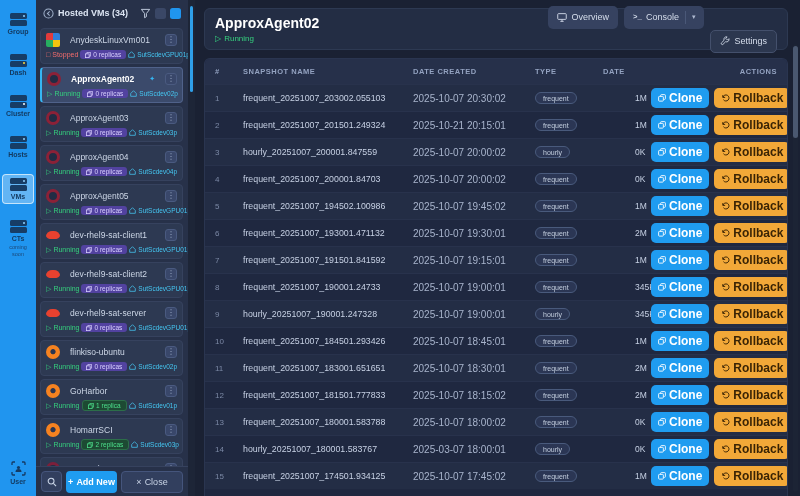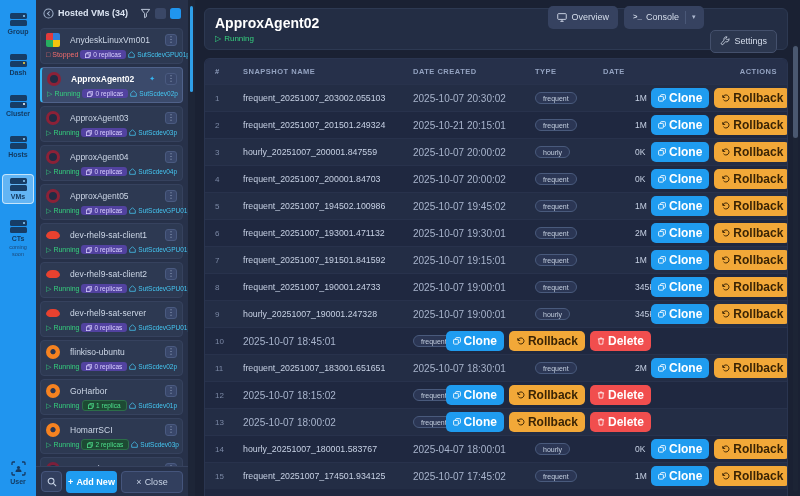--- a/index.html
+++ b/index.html
@@ -863,20 +863,21 @@
                 <svg width="8" height="8" viewBox="0 0 9 9">
                   <path d="M1 2.2 h7 M3.3 2.2 V1.2 h2.4 v1 M2 2.2 l0.5 5.8 h4 L7 2.2" stroke="#fff" stroke-width="0.9" fill="none"></path>
                 </svg>
                 <span>Delete</span>
               </button>
             </span>
           </div>
 
           <div class="t-grid t-row">
             <span class="c-num">10</span>
+            <span class="c-name">frequent_20251007_184501.293426</span>
             <span class="c-date">2025-10-07 18:45:01</span>
             <span><span class="type-pill">frequent</span></span>
             <span class="c-size">1M</span>
             <span class="c-actions">
               <button class="abtn clone">
                 <svg width="8" height="8" viewBox="0 0 9 9">
                   <rect x="0.7" y="2.7" width="5.3" height="5.3" rx="0.8" stroke="#fff" stroke-width="1" fill="none"></rect>
                   <path d="M3 2.7 V1.5 a0.8 0.8 0 0 1 0.8-0.8 h3.7 a0.8 0.8 0 0 1 0.8 0.8 v3.7 a0.8 0.8 0 0 1 -0.8 0.8 H6.3" stroke="#fff" stroke-width="1" fill="none"></path>
                 </svg>
                 <span>Clone</span>
@@ -922,20 +923,21 @@
                 <svg width="8" height="8" viewBox="0 0 9 9">
                   <path d="M1 2.2 h7 M3.3 2.2 V1.2 h2.4 v1 M2 2.2 l0.5 5.8 h4 L7 2.2" stroke="#fff" stroke-width="0.9" fill="none"></path>
                 </svg>
                 <span>Delete</span>
               </button>
             </span>
           </div>
 
           <div class="t-grid t-row">
             <span class="c-num">12</span>
+            <span class="c-name">frequent_20251007_181501.777833</span>
             <span class="c-date">2025-10-07 18:15:02</span>
             <span><span class="type-pill">frequent</span></span>
             <span class="c-size">2M</span>
             <span class="c-actions">
               <button class="abtn clone">
                 <svg width="8" height="8" viewBox="0 0 9 9">
                   <rect x="0.7" y="2.7" width="5.3" height="5.3" rx="0.8" stroke="#fff" stroke-width="1" fill="none"></rect>
                   <path d="M3 2.7 V1.5 a0.8 0.8 0 0 1 0.8-0.8 h3.7 a0.8 0.8 0 0 1 0.8 0.8 v3.7 a0.8 0.8 0 0 1 -0.8 0.8 H6.3" stroke="#fff" stroke-width="1" fill="none"></path>
                 </svg>
                 <span>Clone</span>
@@ -951,20 +953,21 @@
                 <svg width="8" height="8" viewBox="0 0 9 9">
                   <path d="M1 2.2 h7 M3.3 2.2 V1.2 h2.4 v1 M2 2.2 l0.5 5.8 h4 L7 2.2" stroke="#fff" stroke-width="0.9" fill="none"></path>
                 </svg>
                 <span>Delete</span>
               </button>
             </span>
           </div>
 
           <div class="t-grid t-row">
             <span class="c-num">13</span>
+            <span class="c-name">frequent_20251007_180001.583788</span>
             <span class="c-date">2025-10-07 18:00:02</span>
             <span><span class="type-pill">frequent</span></span>
             <span class="c-size">0K</span>
             <span class="c-actions">
               <button class="abtn clone">
                 <svg width="8" height="8" viewBox="0 0 9 9">
                   <rect x="0.7" y="2.7" width="5.3" height="5.3" rx="0.8" stroke="#fff" stroke-width="1" fill="none"></rect>
                   <path d="M3 2.7 V1.5 a0.8 0.8 0 0 1 0.8-0.8 h3.7 a0.8 0.8 0 0 1 0.8 0.8 v3.7 a0.8 0.8 0 0 1 -0.8 0.8 H6.3" stroke="#fff" stroke-width="1" fill="none"></path>
                 </svg>
                 <span>Clone</span>
@@ -981,21 +984,21 @@
                   <path d="M1 2.2 h7 M3.3 2.2 V1.2 h2.4 v1 M2 2.2 l0.5 5.8 h4 L7 2.2" stroke="#fff" stroke-width="0.9" fill="none"></path>
                 </svg>
                 <span>Delete</span>
               </button>
             </span>
           </div>
 
           <div class="t-grid t-row">
             <span class="c-num">14</span>
             <span class="c-name">hourly_20251007_180001.583767</span>
-            <span class="c-date">2025-04-07 18:00:01</span>
+            <span class="c-date">2025-03-07 18:00:01</span>
             <span><span class="type-pill">hourly</span></span>
             <span class="c-size">0K</span>
             <span class="c-actions">
               <button class="abtn clone">
                 <svg width="8" height="8" viewBox="0 0 9 9">
                   <rect x="0.7" y="2.7" width="5.3" height="5.3" rx="0.8" stroke="#fff" stroke-width="1" fill="none"></rect>
                   <path d="M3 2.7 V1.5 a0.8 0.8 0 0 1 0.8-0.8 h3.7 a0.8 0.8 0 0 1 0.8 0.8 v3.7 a0.8 0.8 0 0 1 -0.8 0.8 H6.3" stroke="#fff" stroke-width="1" fill="none"></path>
                 </svg>
                 <span>Clone</span>
               </button>

